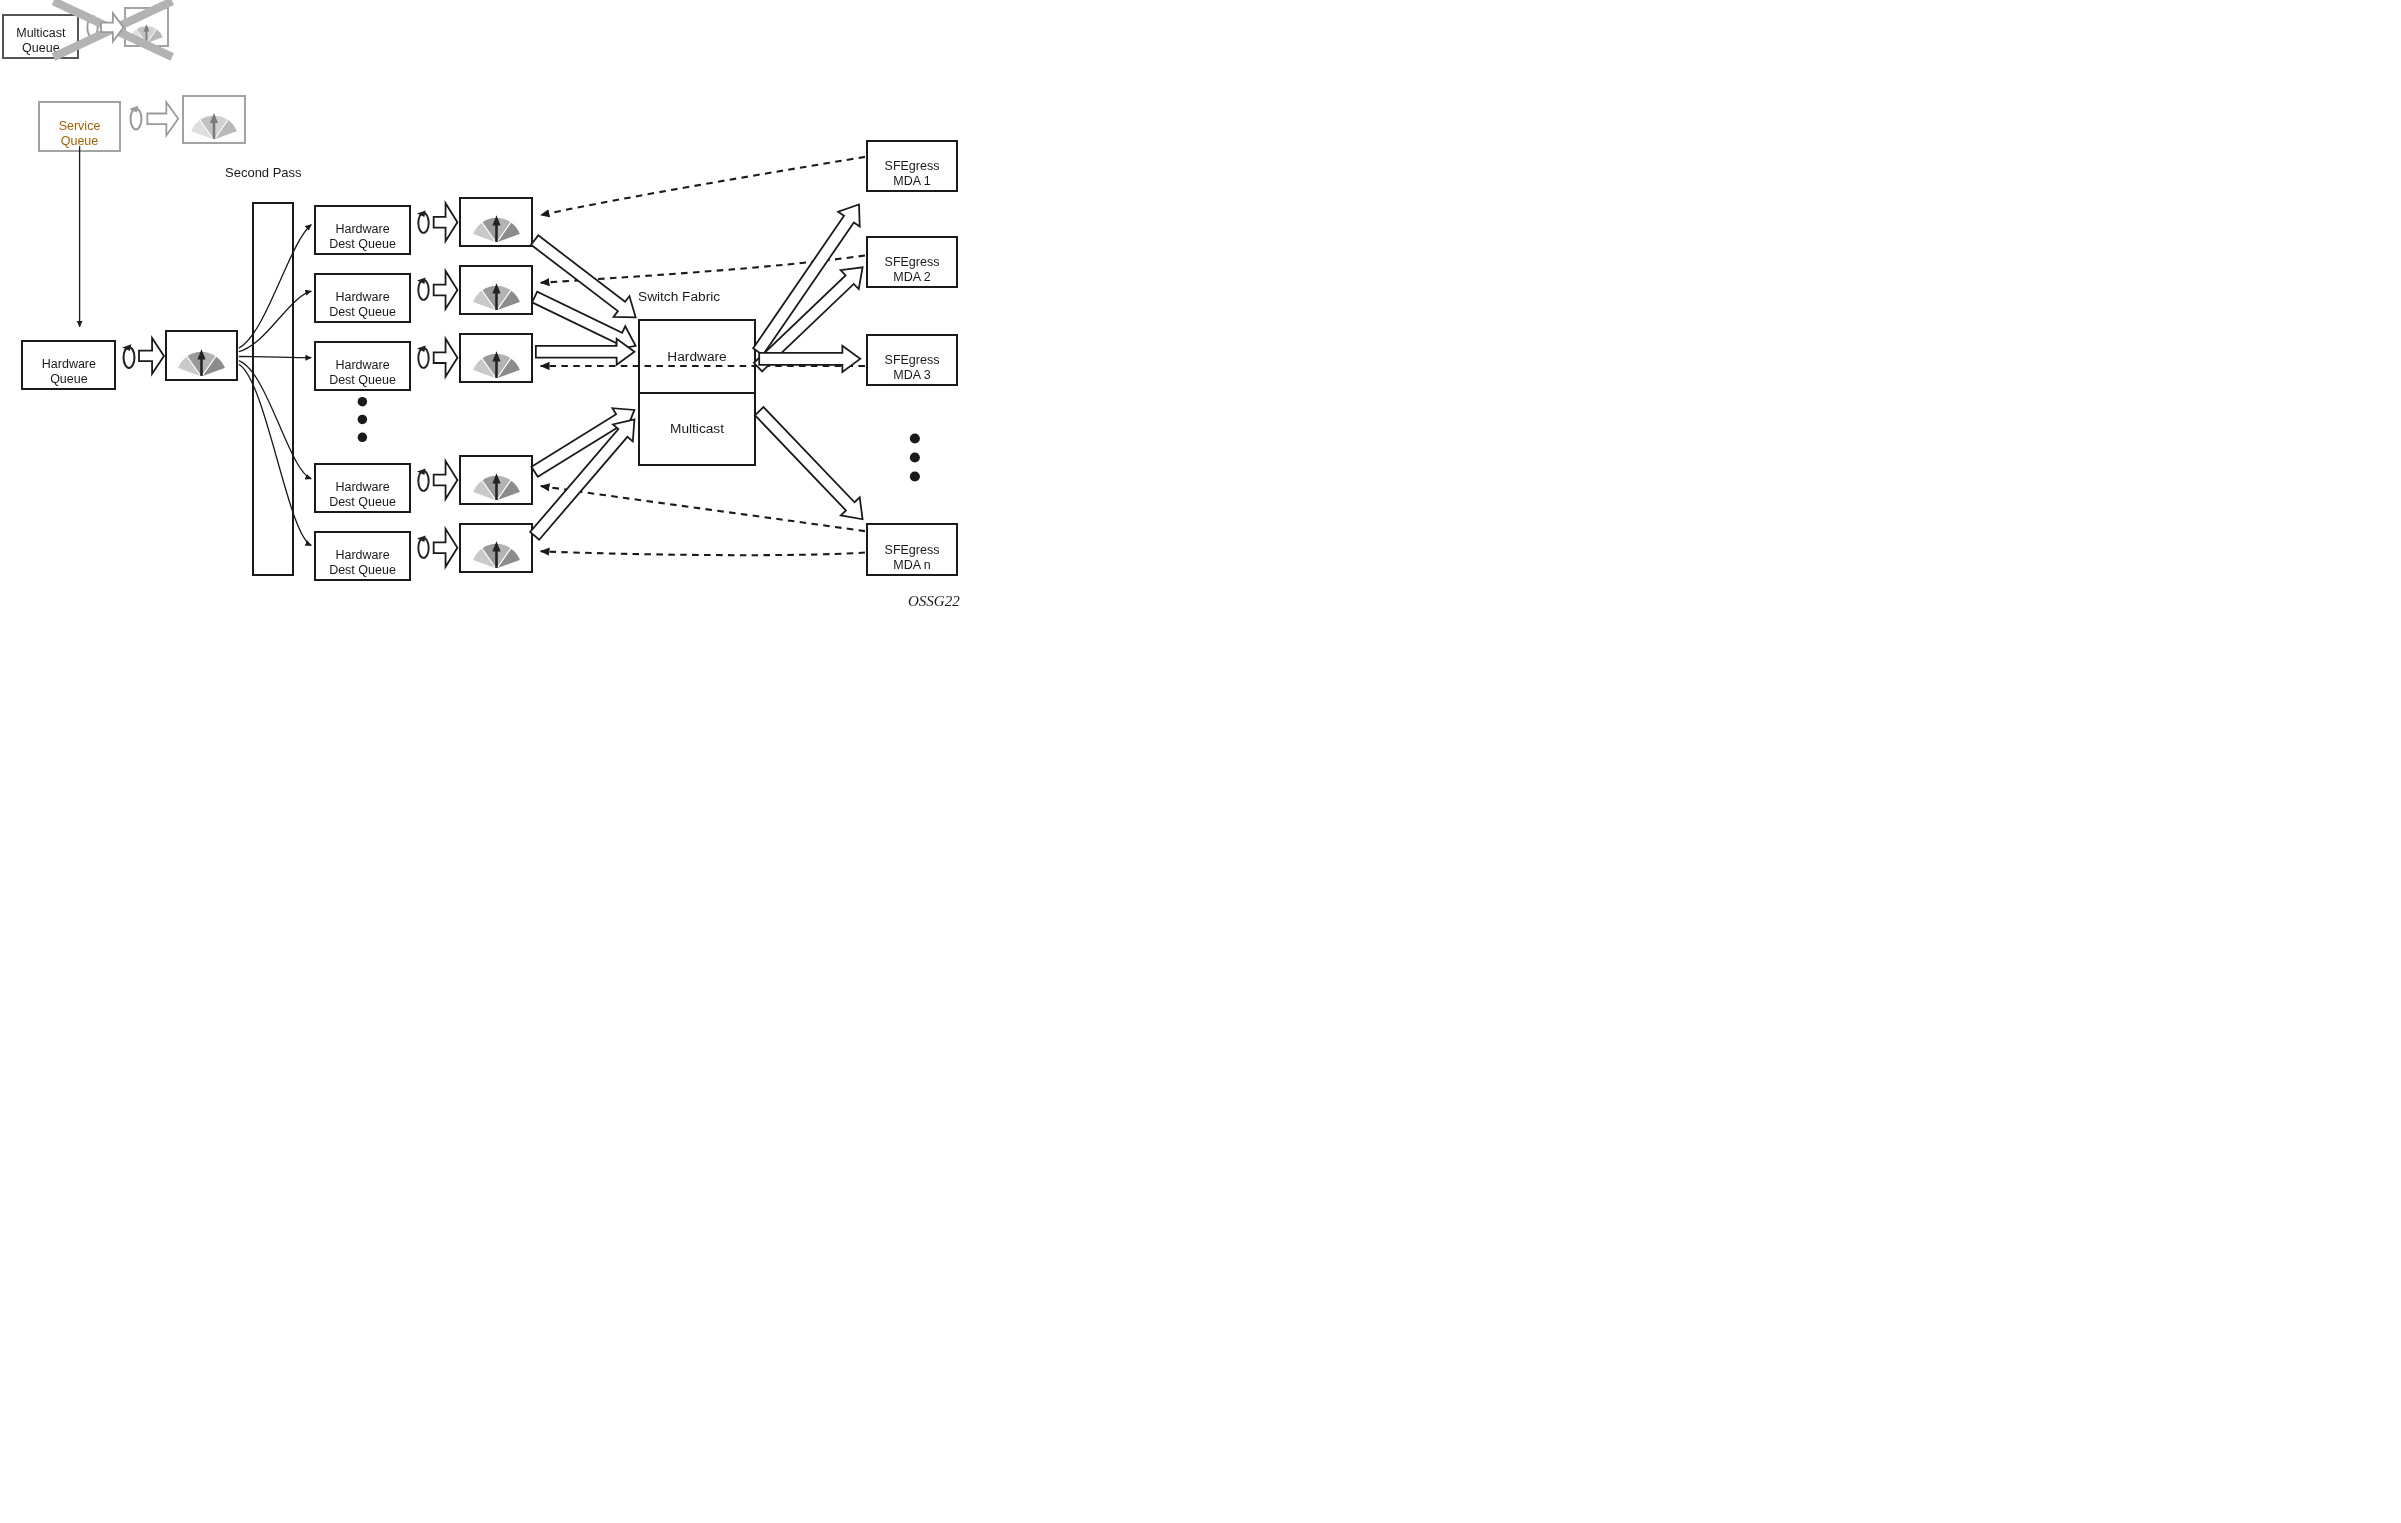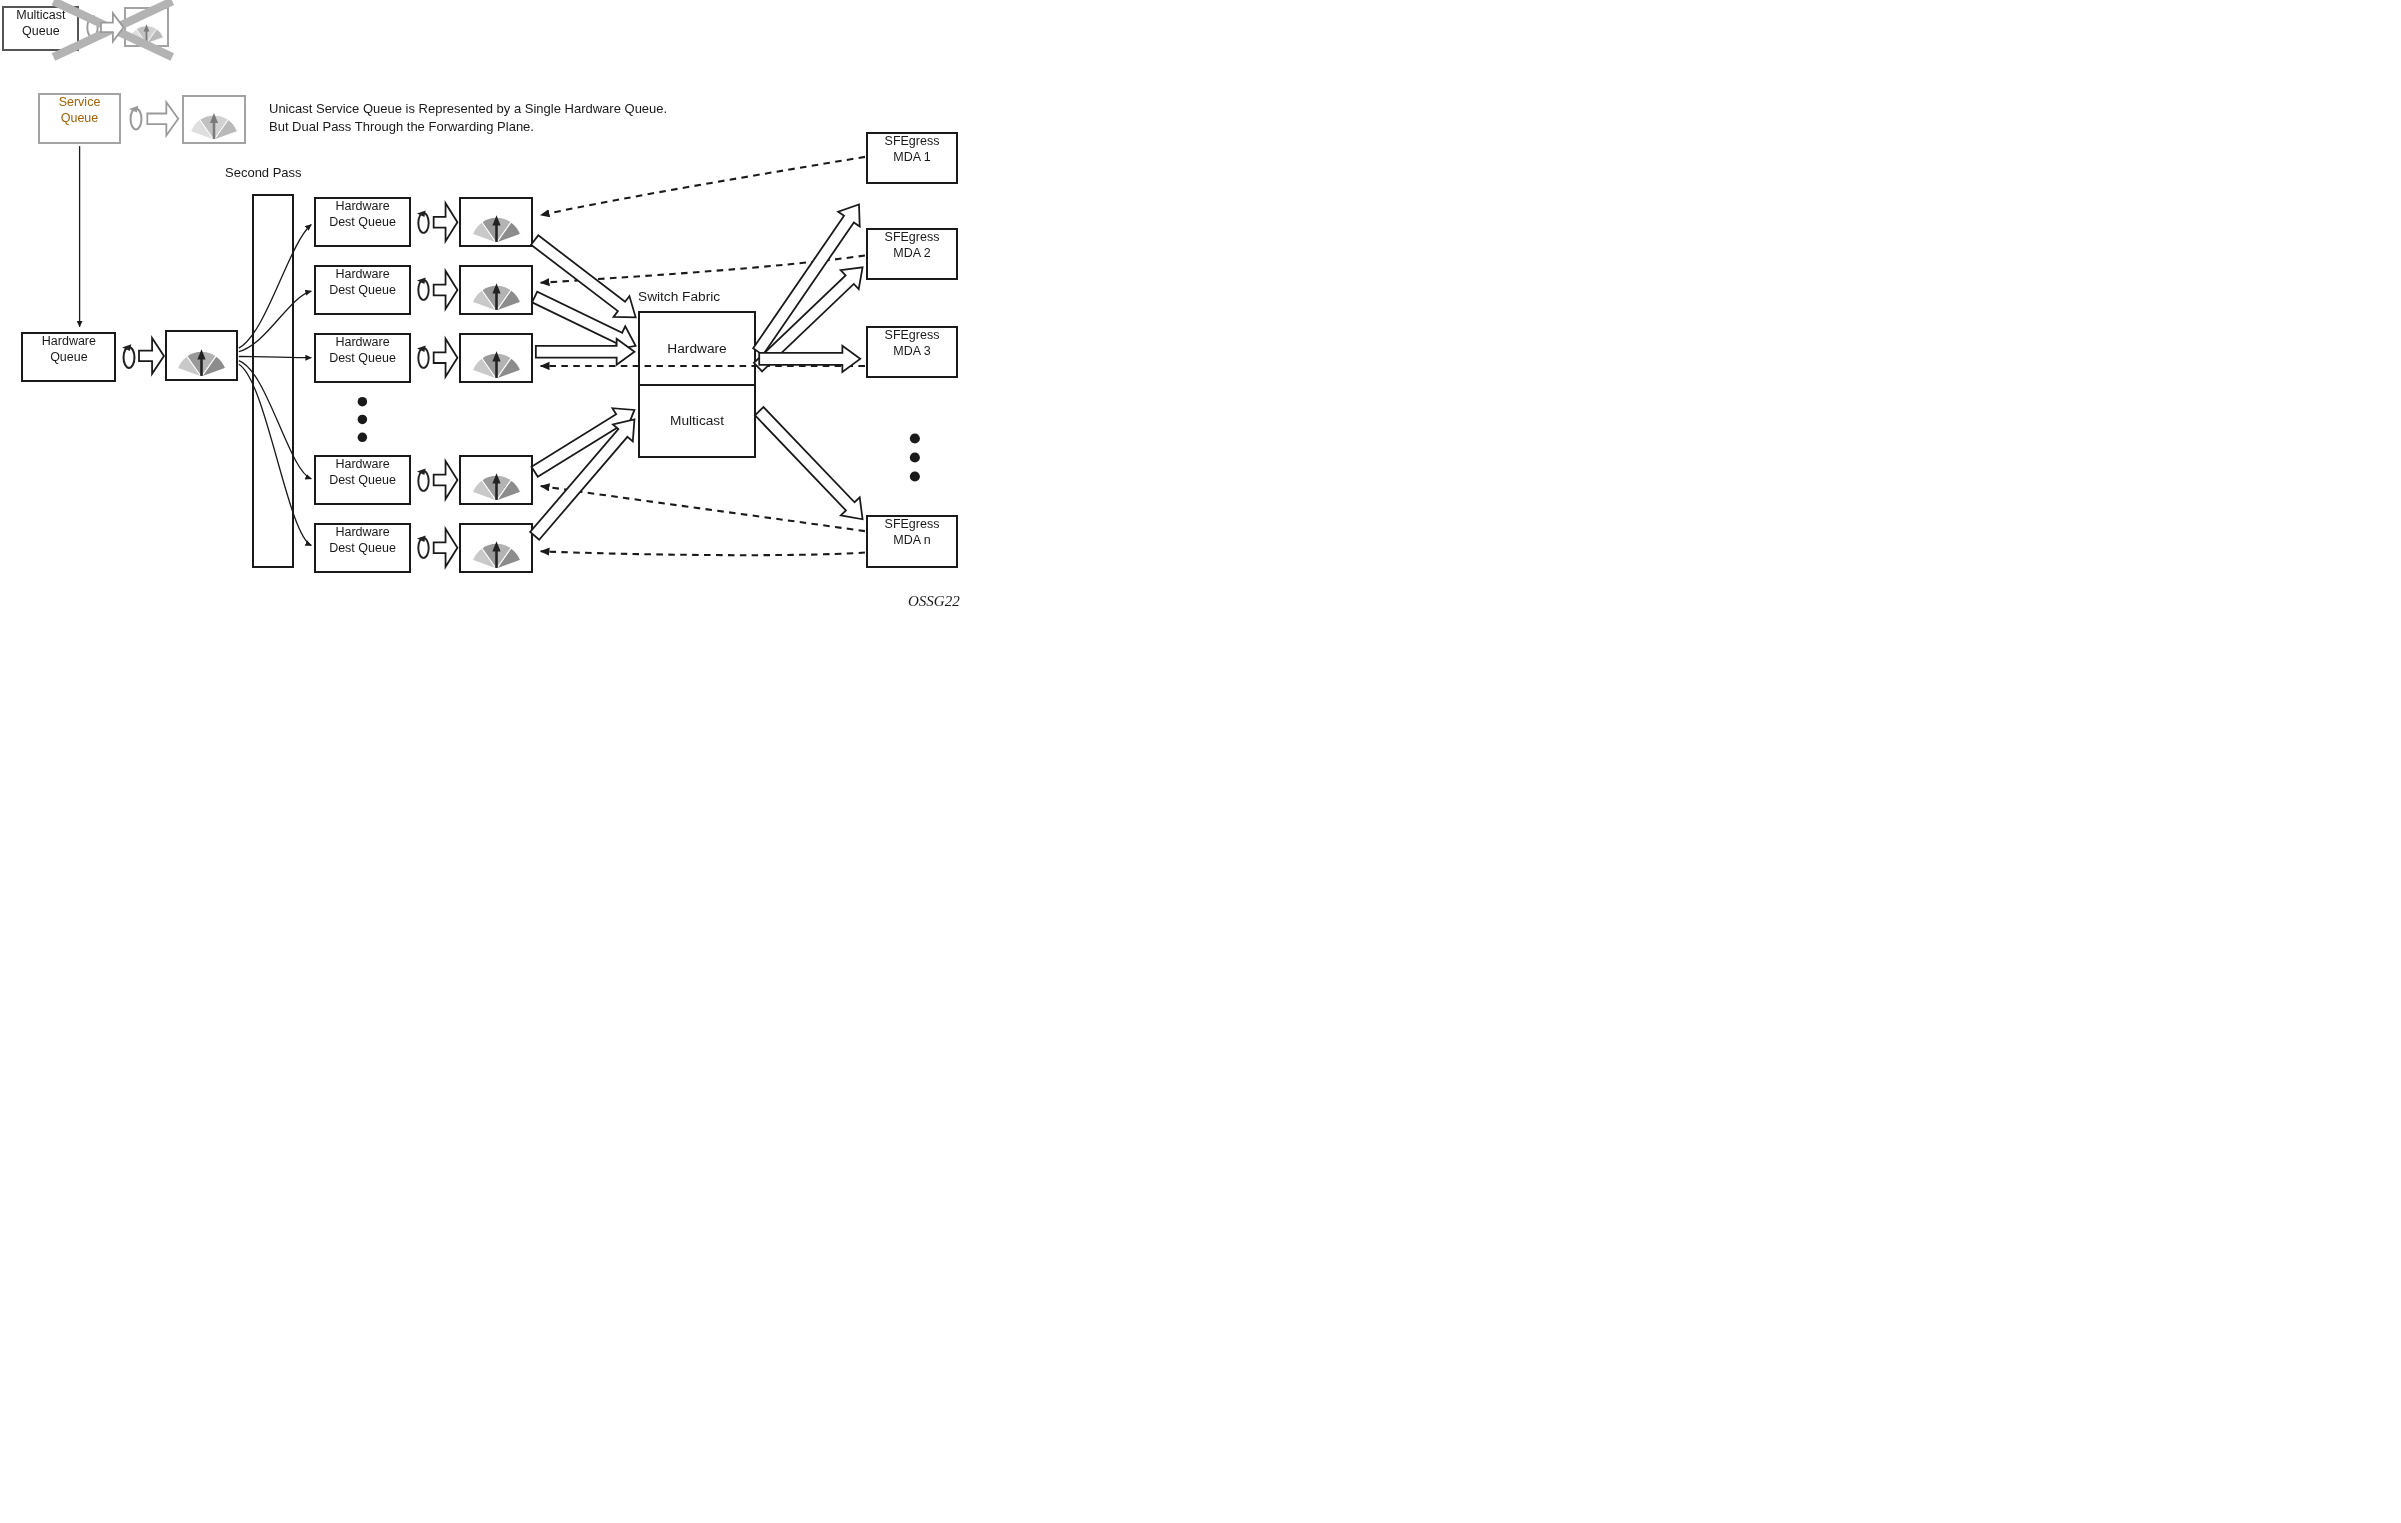--- a/index.html
+++ b/index.html
@@ -8,26 +8,27 @@
     width:960px;height:609px;
     background:#fff;
     font-family:"Liberation Sans","DejaVu Sans",sans-serif;
     color:#1a1a1a;
     overflow:hidden;
   }
   .node{
     position:absolute;
     background:#fff;
     border:2.1px solid #1a1a1a;
-    display:flex;align-items:flex-start;justify-content:center;
+    display:flex;align-items:flex-end;justify-content:center;
     text-align:center;
     font-size:12.5px;line-height:1.25;
     white-space:pre-line;
     box-sizing:border-box;
     z-index:2;
+    margin-top:8px;
   }
   .legend-box{border:2.1px solid #555;}
   .legend-gray{border:2.1px solid #a3a3a3;color:#a16207;}
   .gauge-box{
     position:absolute;background:#fff;border:2.1px solid #1a1a1a;
     display:flex;align-items:flex-end;justify-content:center;
     box-sizing:border-box;z-index:2;
   }
   .gauge-box.gray{border-color:#a3a3a3;}
   .gauge-lg{width:57px;height:43px;display:block;}
@@ -109,22 +110,20 @@
   <div class="cycle-icon-wrap" style="left:126px;top:102px;">
     <svg width="20" height="33" viewBox="0 0 44 60">
         <use href="#cycle-gray"></use>
       </svg>
   </div>
   <div class="gauge-box gray" style="left:182px;top:95px;width:64px;height:49px;">
     <svg class="gauge-md" viewBox="0 0 100 84" style="opacity:.6">
         <use href="#gauge"></use>
       </svg>
   </div>
-  <div class="note" style="left:269px;top:100px;">Unicast Service Queue is Represented by a Single Hardware Queue.
-But Dual Pass Through the Forwarding Plane.</div>
 
   <div class="node" style="left:21.4px;top:332px;width:95px;height:50px;">
     <span>Hardware
 Queue</span>
   </div>
   <div class="cycle-icon-wrap" style="left:119px;top:340px;">
     <svg width="20" height="34" viewBox="0 0 44 60">
         <use href="#cycle"></use>
       </svg>
   </div>

